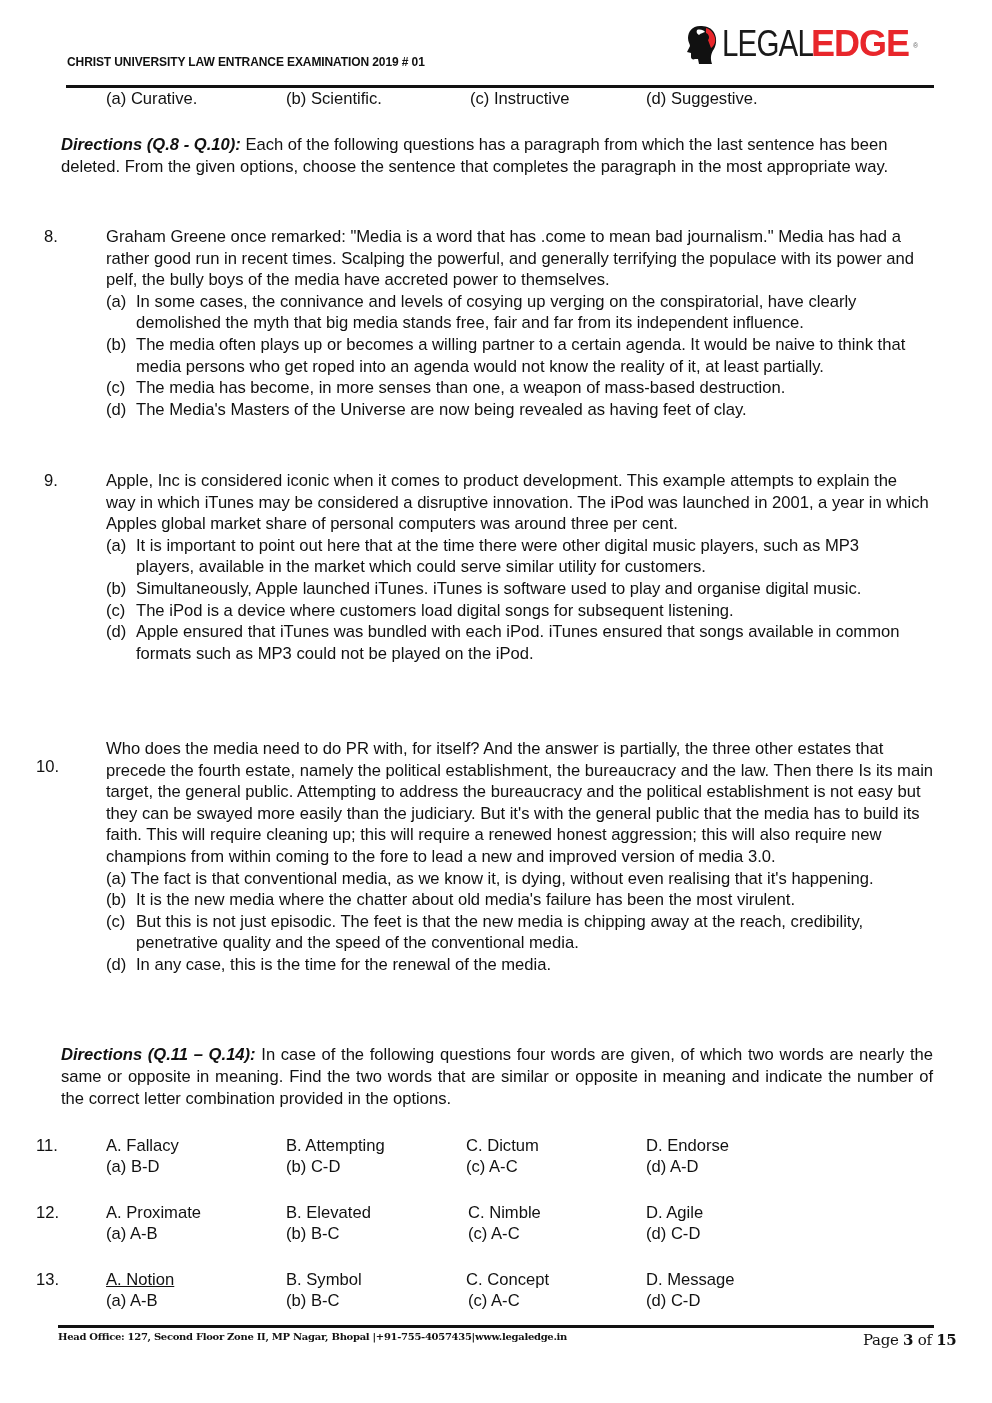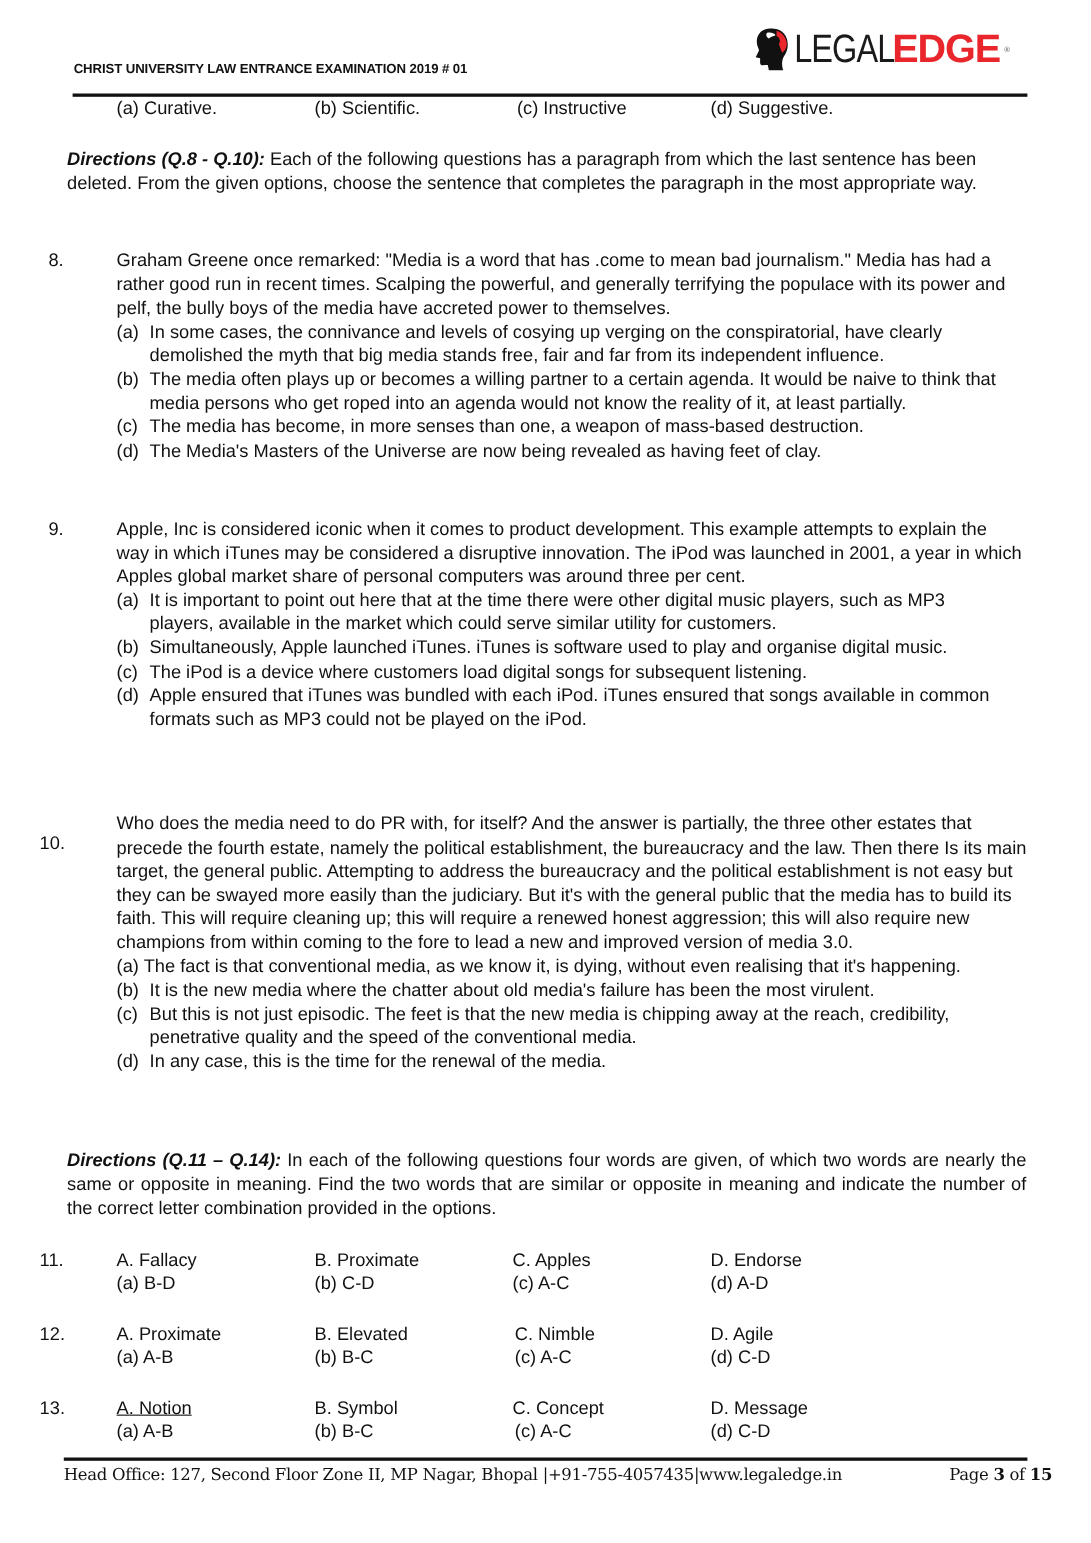--- a/index.html
+++ b/index.html
@@ -17,21 +17,21 @@
   .txt { font-size: 16.6px; line-height: 21.6px; }
   .para { position: absolute; left: 61px; width: 872px; font-size: 16.6px; line-height: 22px; }
   .b { font-weight: bold; font-style: italic; }
   .qnum { position: absolute; font-size: 16.6px; line-height: 21.6px; }
   .qbody { position: absolute; left: 106px; width: 830px; font-size: 16.6px; line-height: 21.6px; }
   .opt { display: flex; }
   .opt-l { width: 30px; flex: none; }
   .opt-t { flex: 1; }
   .row4 { position: absolute; left: 106px; font-size: 16.6px; line-height: 21px; }
   .cell { position: absolute; white-space: nowrap; }
-  .footer { left: 58px; top: 1331px; font-size: 15px; font-family: "DejaVu Serif", serif; font-weight: normal; letter-spacing: -0.3px; }
+  .footer { left: 58px; top: 1331px; font-size: 10px; font-family: "DejaVu Serif", serif; font-weight: bold; letter-spacing: -0.3px; }
   .page { left: 863px; top: 1331px; font-size: 15px; font-family: "DejaVu Serif", serif; letter-spacing: -0.3px; }
   .page b { font-weight: bold; }
 </style>
 </head>
 <body>
 
 <div class="abs hdr-title">CHRIST UNIVERSITY LAW ENTRANCE EXAMINATION 2019 # 01</div>
 
 <div class="abs logo">
   <svg width="32" height="40" viewBox="0 0 32 40">
@@ -111,28 +111,28 @@
       <span class="opt-l">(c)</span>
       <span class="opt-t">But this is not just episodic. The feet is that the new media is chipping away at the reach, credibility, penetrative quality and the speed of the conventional media.</span>
     </div>
   <div class="opt">
       <span class="opt-l">(d)</span>
       <span class="opt-t">In any case, this is the time for the renewal of the media.</span>
     </div>
 </div>
 
 <div class="para" style="top:1044px; text-align: justify;">
-  <span class="b">Directions (Q.11 – Q.14):</span><span> In each of the following questions four words are given, of which two words are nearly the same or opposite in meaning. Find the two words that are similar or opposite in meaning and indicate the number of the correct letter combination provided in the options.</span>
+  <span class="b">Directions (Q.11 – Q.14):</span><span> In case of the following questions four words are given, of which two words are nearly the same or opposite in meaning. Find the two words that are similar or opposite in meaning and indicate the number of the correct letter combination provided in the options.</span>
 </div>
 
 <div class="qnum" style="top:1135px; left:36px;">11.</div>
 <div class="row4" style="top:1135px;">
   <span class="cell" style="left:0;">A.  Fallacy</span>
-  <span class="cell" style="left:180px;">B.  Proximate</span>
-  <span class="cell" style="left:360px;">C.  Apples</span>
+  <span class="cell" style="left:180px;">B.  Attempting</span>
+  <span class="cell" style="left:360px;">C.  Dictum</span>
   <span class="cell" style="left:540px;">D.  Endorse</span>
 </div>
 <div class="row4" style="top:1156px;">
   <span class="cell" style="left:0;">(a) B-D</span>
   <span class="cell" style="left:180px;">(b) C-D</span>
   <span class="cell" style="left:360px;">(c) A-C</span>
   <span class="cell" style="left:540px;">(d) A-D</span>
 </div>
 
 <div class="qnum" style="top:1202px; left:36px;">12.</div>

